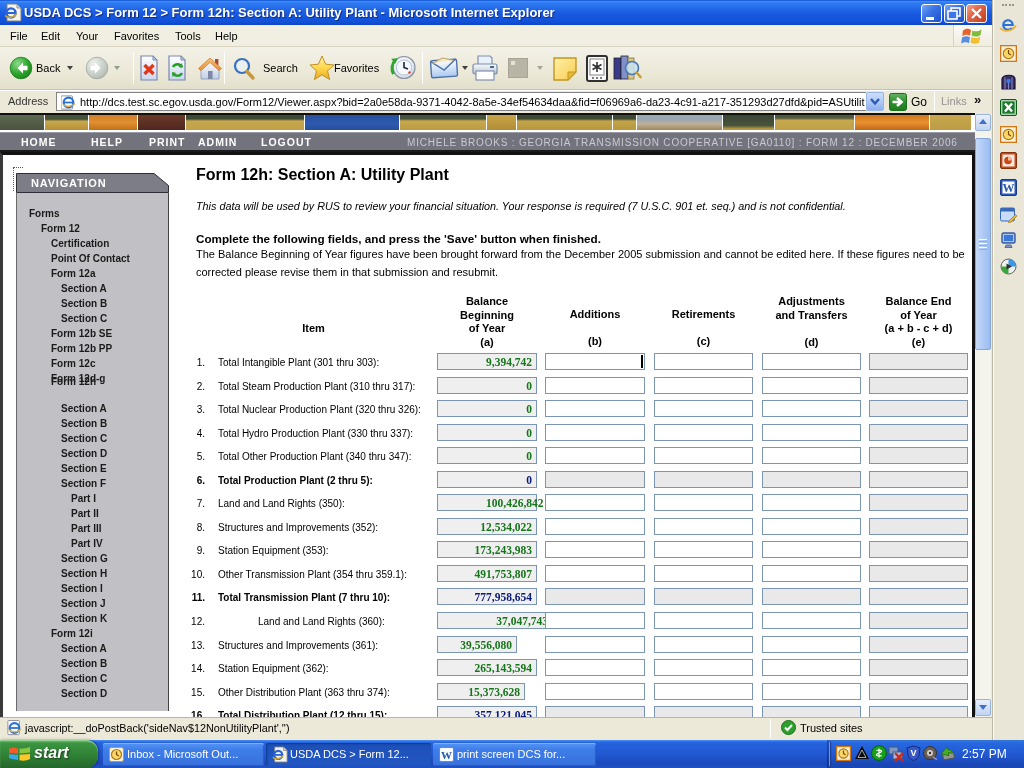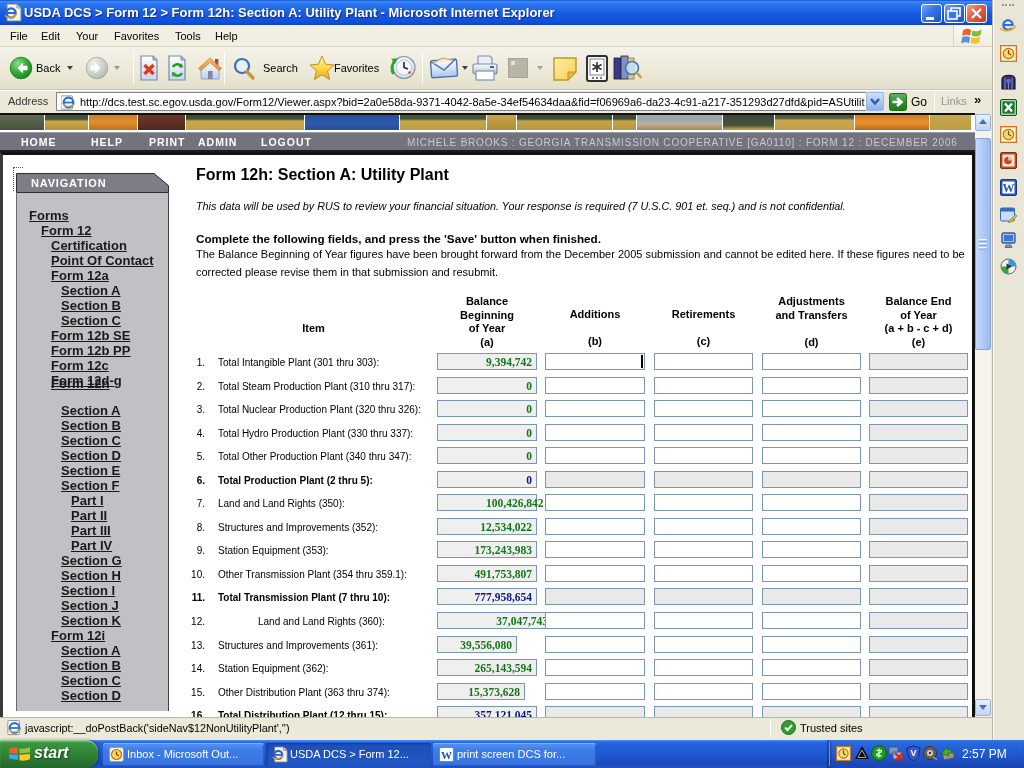--- a/index.html
+++ b/index.html
@@ -31,21 +31,21 @@
 #navbar { left:0; top:132px; width:975px; height:20px; background:#73737D; border-top:1px solid #9A9AA4; }
 #navbtm { left:0; top:150px; width:975px; height:2px; background:#1A1A1A; }
 .navlink { top:136px; color:#fff; font-weight:bold; font-size:10.5px; letter-spacing:1px; }
 #userinfo { top:137px; color:#C9C9D1; font-size:10px; letter-spacing:0.8px; }
 #content { left:0; top:152px; width:975px; height:565px; background:#fff;
   border-top:3px solid #111; border-left:3px solid #3A3A3A; border-right:3px solid #111; }
 #sbhead { left:16px; top:173px; width:153px; height:20px; }
 #sbhead span { position:absolute; left:15px; top:4px; color:#fff; font-weight:bold; font-size:11px; letter-spacing:0.8px; }
 #sbbody { left:16px; top:193px; width:153px; height:518px; background:#C1C1C5;
   border-left:1px solid #6A6A6A; border-right:1px solid #444; }
-.sblink { font-size:13px; font-weight:bold; color:#1A1A1A; text-decoration:underline; white-space:nowrap; }
+.sblink { font-size:10px; font-weight:bold; color:#1A1A1A; white-space:nowrap; }
 #h1 { left:196px; top:166px; font-size:16px; font-weight:bold; }
 #ital { left:196px; top:200px; font-size:10.8px; font-style:italic; }
 #boldp { left:196px; top:232px; font-size:11.7px; font-weight:bold; }
 #para { left:196px; top:246px; width:780px; font-size:11px; line-height:17.8px; }
 .th { position:absolute; font-size:11px; font-weight:bold; text-align:center; line-height:13.5px; }
 .rowlab { position:absolute; font-size:10px; white-space:nowrap; }
 .rownum { position:absolute; font-size:10px; text-align:right; width:18px; }
 .box { position:absolute; height:17px; border:1px solid #7A96B4; }
 .boxa { background:#EFEFEF; }
 .boxw { background:#fff; }

